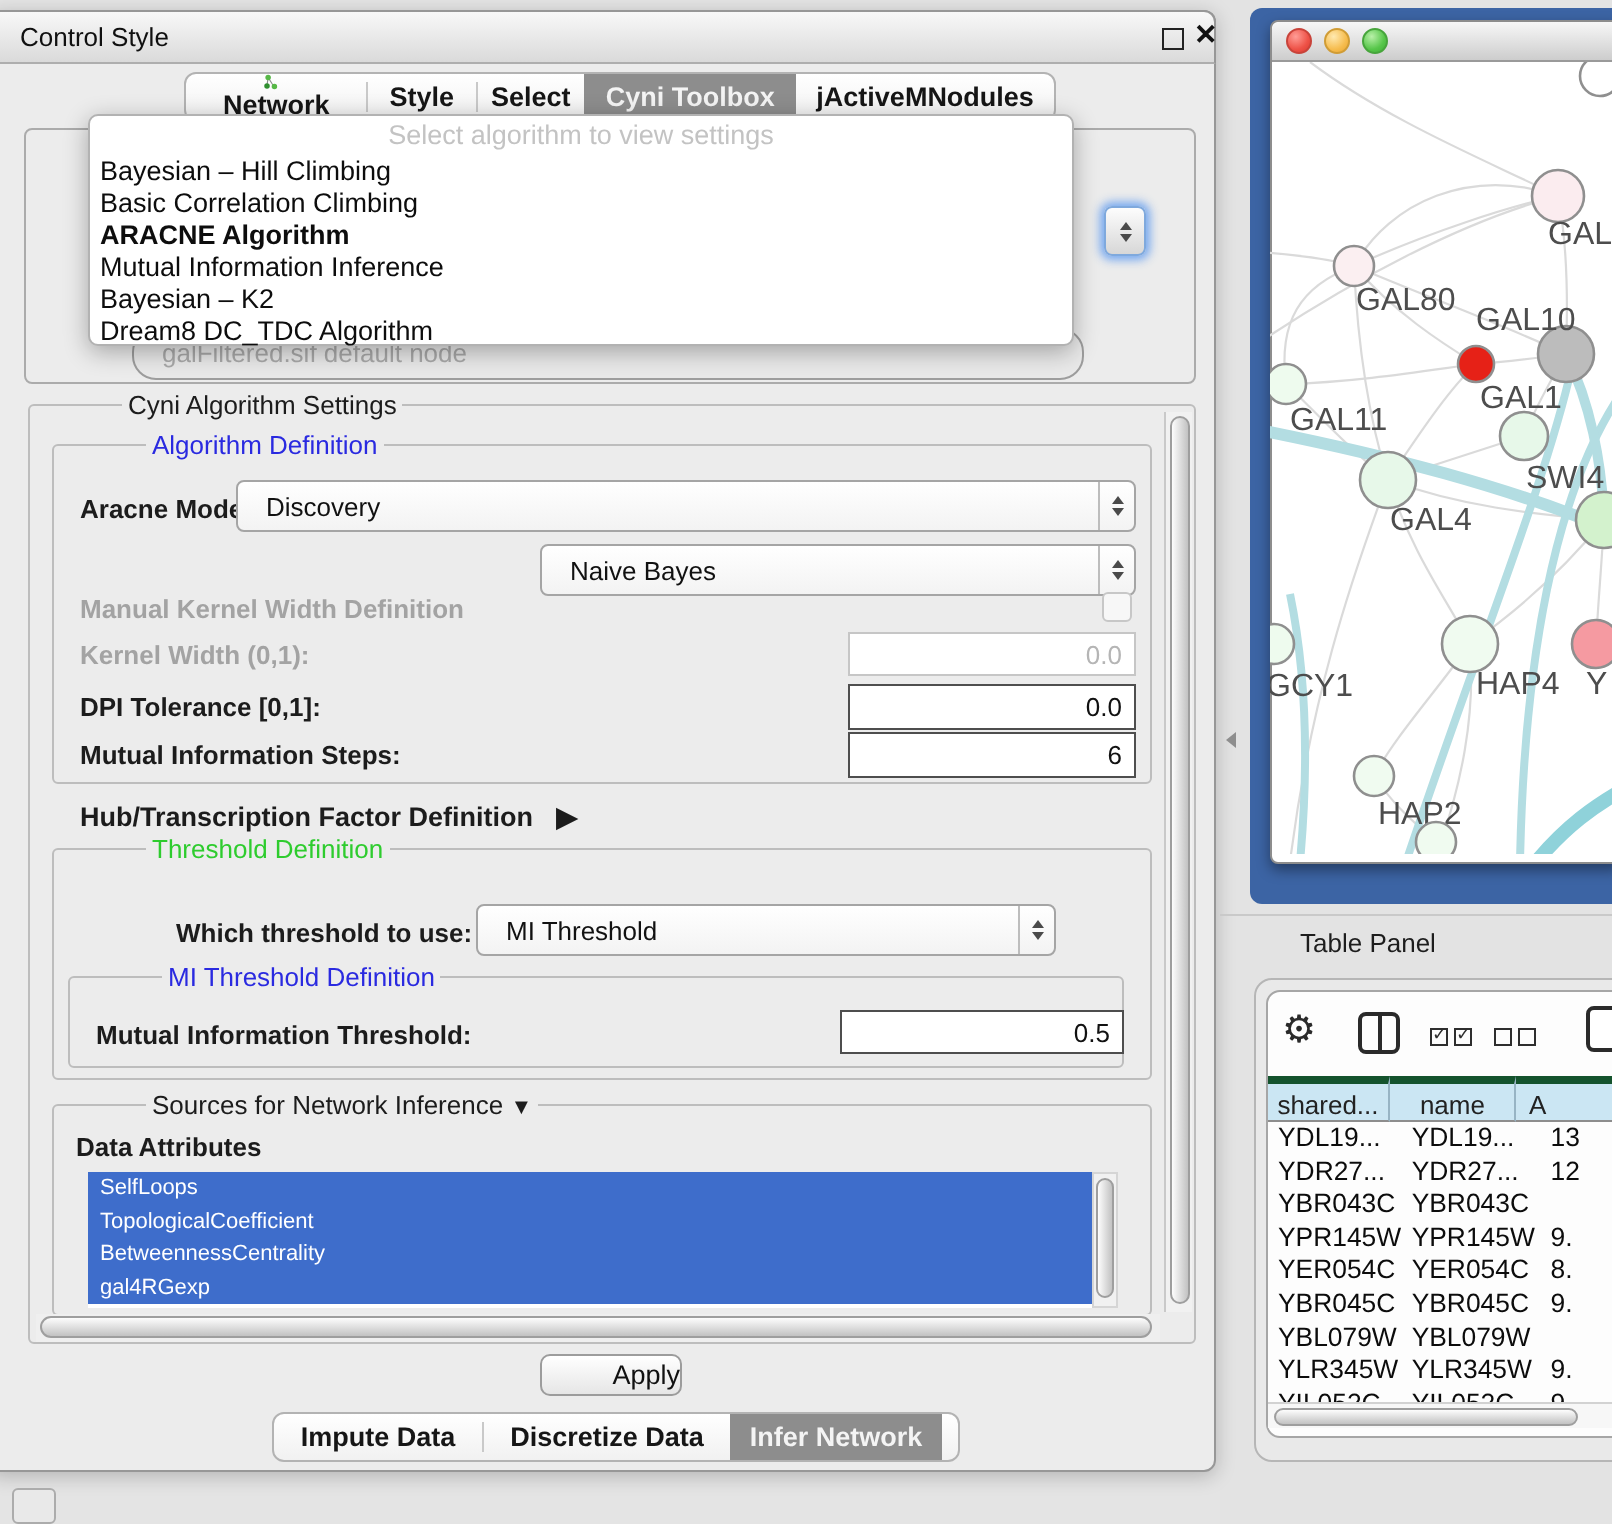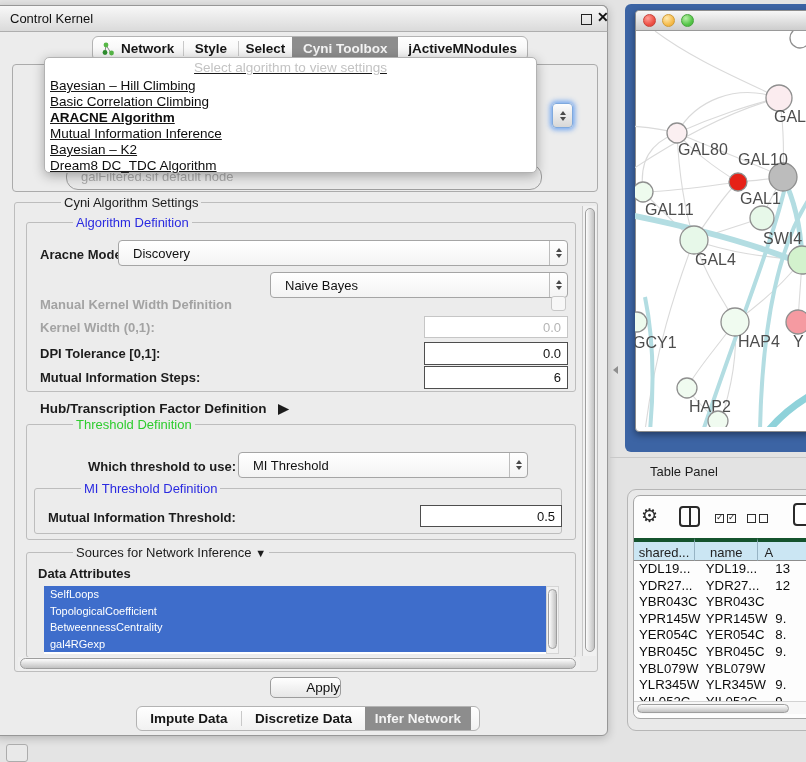--- a/index.html
+++ b/index.html
@@ -10,32 +10,32 @@
 
   
   .cp-win { left:-6px; top:5px; width:614px; height:731px; background:#ececec; border:1px solid #979797; border-radius:6px; box-shadow:0 2px 10px rgba(0,0,0,.22); }
   .cp-titlebar { left:-6px; top:5px; width:614px; height:27px; background:linear-gradient(#f8f8f8,#dadada); border:1px solid #979797; border-bottom:1px solid #aeaeae; border-radius:6px 6px 0 0; }
   .cp-title { left:10px; top:11px; font-size:13px; color:#101010; }
   .float-box { left:581px; top:14px; width:11px; height:11px; border:1.6px solid #222; background:transparent; }
   .close-x { left:597px; top:9px; font-size:14px; font-weight:bold; color:#111; }
 
   
   .tabbar { display:flex; align-items:stretch; background:linear-gradient(#ffffff,#f1f1f1); border:1px solid #b3b3b3; border-radius:6px; overflow:hidden; }
-  .tab { display:flex; align-items:center; justify-content:center; font-weight:bold; font-size:13.5px; color:#161616; cursor:default; }
+  .tab { display:flex; align-items:center; justify-content:center; font-weight:bold; font-size:13.5px; color:#161616; cursor:default;flex-direction:column; }
   .tab.sel { background:#8d8d8d; color:#f4f4f4; }
   .tabsep { width:1px; background:#c9c9c9; margin:4px 0; }
   #top-tabs { left:92px; top:36px; width:436px; height:25px; }
   #bottom-tabs { left:136px; top:706px; width:344px; height:25px; }
   .net-ico { width:13px; height:14px; margin-right:6px; }
 
   
   .algo-panel { left:12px; top:64px; width:586px; height:128px; background:#ececec; border:1px solid #ababab; border-radius:4px; }
   .ghost-combo { left:66px; top:164px; width:476px; height:26px; background:#e9e9e9; border:1px solid #9d9d9d; border-radius:12px; line-height:24px; padding-left:14px; color:#a9a9a9; font-size:13px; }
   .glow-spin { left:552px; top:103px; width:21px; height:25px; border:1px solid #7fa9dd; border-radius:4px; background:linear-gradient(#fdfdfd,#d7d7d7); box-shadow:0 0 5px 2px rgba(95,155,240,.85); display:flex; flex-direction:column; align-items:center; justify-content:center; gap:2px; }
-  .popup { left:44px; top:57px; width:493px; height:116px; background:#ffffff; border:1px solid #b2b2b2; border-radius:5px; box-shadow:0 3px 12px rgba(0,0,0,.3); z-index:30;text-decoration:underline; }
+  .popup { left:44px; top:57px; width:493px; height:116px; background:#ffffff; border:1px solid #b2b2b2; border-radius:5px; box-shadow:0 3px 12px rgba(0,0,0,.3); z-index:30; }
   .popup-ph { height:20px; line-height:20px; text-align:center; color:#c3c3c3; font-size:13.5px; }
   .popup-item { height:16px; line-height:16px; padding-left:5px; font-size:13.5px; color:#0d0d0d; white-space:nowrap; }
   .popup-item.bold { font-weight:bold; }
 
   
   .grp { border:1px solid #bdbdbd; border-radius:3px; background:transparent; }
   .legend { position:absolute; top:-8px; background:#ececec; padding:0 3px; font-size:13px; color:#1c1c1c; white-space:nowrap;margin-left:36px; }
   .legend.blue { color:#2a2ae0; }
   .legend.green { color:#2ecc2e; }
 
@@ -97,21 +97,21 @@
 </style>
 </head>
 <body>
 
 <div id="root">
 
   <div class="abs right-bg"></div>
 
   <div class="abs cp-win"></div>
   <div class="abs cp-titlebar"></div>
-  <div class="abs cp-title">Control Kernel</div>
+  <div class="abs cp-title">Control Style</div>
   <div class="abs float-box"></div>
   <div class="abs close-x">✕</div>
 
   <div class="abs tabbar" id="top-tabs">
     <div class="tab" style="width:91px">
       <svg class="net-ico" viewBox="0 0 13 14">
         <line x1="4" y1="3" x2="3" y2="10" stroke="#8a8a8a" stroke-width="1"></line>
         <line x1="4" y1="3" x2="9" y2="11" stroke="#8a8a8a" stroke-width="1"></line>
         <circle cx="4" cy="3" r="2.4" fill="#57b847"></circle>
         <circle cx="3" cy="10.5" r="2.4" fill="#2f8f2f"></circle>

